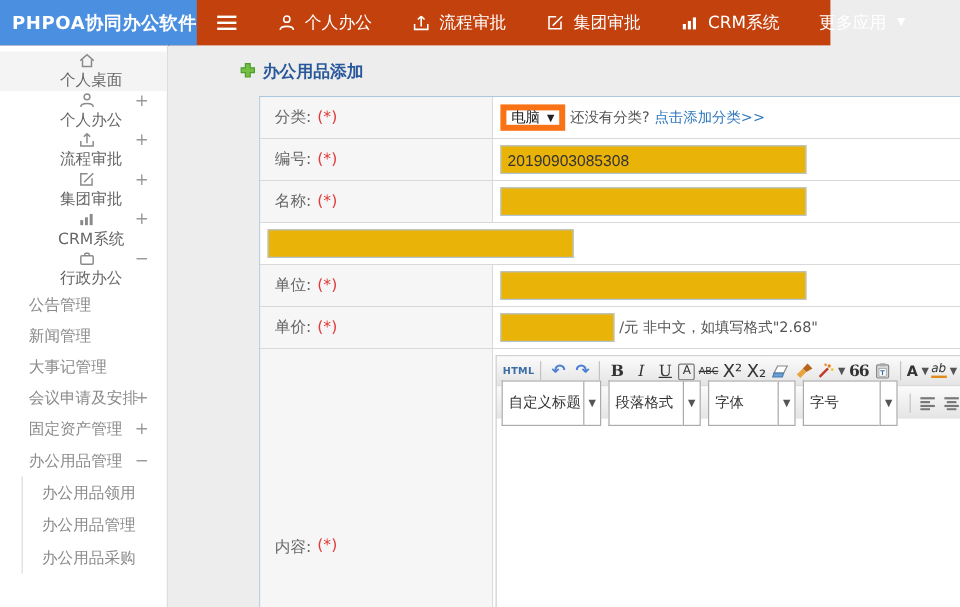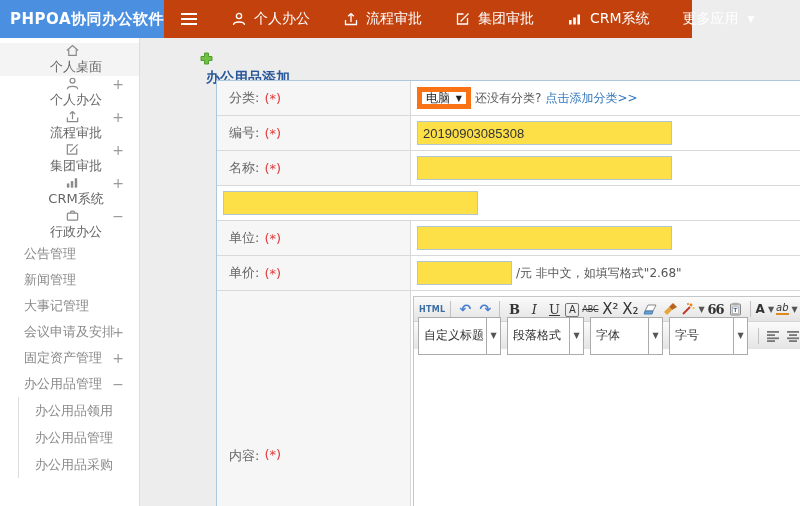--- a/index.html
+++ b/index.html
@@ -19,33 +19,33 @@
   .s-item { position:relative; height:33px; display:flex; align-items:center; padding-left:13px; font-size:13px; color:#666; cursor:pointer;flex-direction:column; }
   .s-item.active { background:#f4f4f4; }
   .s-item .sicon { margin-right:8px; display:flex; }
   .expand { position:absolute; right:15px; color:#999; font-size:14px; }
   .s-sub { height:26px; display:flex; align-items:center; padding-left:24px; font-size:13px; color:#8a8a8a; position:relative; cursor:pointer; }
   .lv3wrap { margin-left:18px; border-left:1px solid #ddd; }
   .lv3wrap .s-sub { padding-left:16px; height:27px; }
 
   
   .main { position:absolute; top:38px; left:141px; width:659px; height:468px; background:#ededed; overflow:hidden; }
-  .page-title { position:absolute; left:59px; top:12px; display:flex; align-items:flex-start;flex-direction:column; }
+  .page-title { position:absolute; left:59px; top:12px; display:flex; align-items:flex-end; }
   .page-title .ttl { margin-left:6px; font-size:14px; font-weight:bold; color:#28589a; }
 
   
   .ftable { position:absolute; left:75px; top:42px; width:600px; border:1px solid #abc8de; border-right:none; background:#fff; }
   .frow { display:flex; border-bottom:1px solid #d9d9d9; height:35px; }
   .frow:last-child { border-bottom:none; height:330px; }
   .flabel { width:194px; background:#f6f6f6; border-right:1px solid #d9d9d9; padding-left:12px; font-size:13px; color:#666; display:flex; align-items:center; flex-shrink:0; }
   .frow.tall .flabel { align-items:flex-start; padding-top:156px; }
   .req { color:#e03c3c; margin-left:5px; }
   .fvalue { flex:1; background:#fff; display:flex; align-items:center; padding-left:6px; font-size:12px; color:#555; overflow:hidden; }
   .frow.tall .fvalue { align-items:flex-start; padding-top:5px; padding-left:2px; }
-  .txt { height:24px; width:255px; border:1px solid #b3c4d3; font-size:13px; color:#333; padding:0 5px; background:#fde047; outline:none; }
+  .txt { height:24px; width:255px; border:1px solid #b3c4d3; font-size:13px; color:#333; padding:0 5px; background:#eab308; outline:none; }
   .txt.small { width:95px; }
   .fakesel { width:54px; height:22px; border:5px solid #f97316; background:#fff; display:flex; align-items:center; font-size:12px; color:#222; padding:0 4px; cursor:pointer; justify-content:space-between; margin-right:4px; }
   .fakesel .selcaret { font-size:8px; color:#222; }
   .hint { color:#555; }
   .blue-link { color:#2e76bb; margin-left:4px; text-decoration:none; cursor:pointer; }
   .suffix { margin-left:4px; color:#555; }
 
   
   .editor { width:520px; border:1px solid #c6c6c6; background:#fff; }
   .tb { background:linear-gradient(#fbfbfb,#e4e4e4); display:flex; align-items:center; padding:0 4px; }

